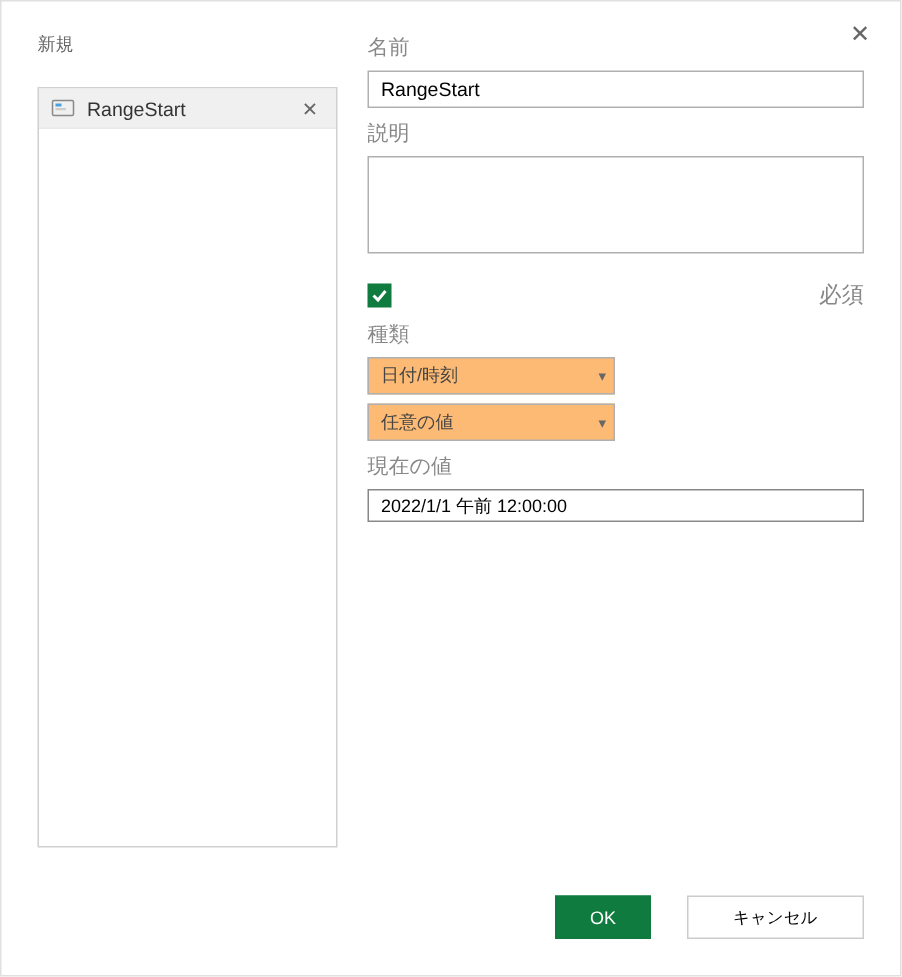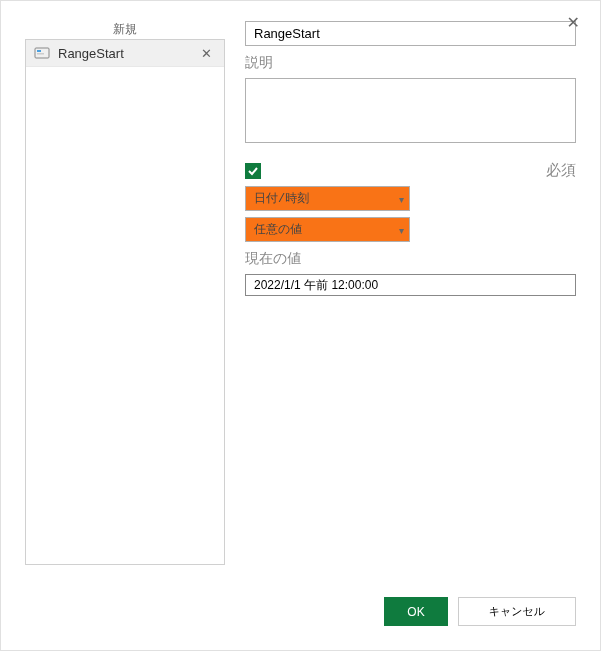--- a/index.html
+++ b/index.html
@@ -43,24 +43,24 @@
       display: flex;
       flex: 1;
       gap: 20px;
     }
     .left-panel {
       width: 200px;
       display: flex;
       flex-direction: column;
     }
     .new-link {
-      text-align: center;
-      font-size: 12px;
-      color: #666;
-      margin-bottom: 1px;
+      text-align: left;
+      font-size: 12px;
+      color: #666;
+      margin-bottom: 20px;
       cursor: pointer;
     }
     .param-list {
       border: 1px solid #d0d0d0;
       flex: 1;
       background: #fff;
     }
     .param-item {
       display: flex;
       align-items: center;
@@ -141,46 +141,46 @@
     }
     .select-wrap {
       position: relative;
       width: 165px;
     }
     .select-input {
       width: 100%;
       padding: 3px 24px 3px 8px;
       font-size: 12px;
       border: 1px solid #b0b0b0;
-      background: #f97316;
+      background: #fdba74;
       color: #444;
       cursor: pointer;
       text-align: left;
-      font-family: Liberation Mono, monospace;
+      font-family: Liberation Sans, sans-serif;
     }
     .select-caret {
       position: absolute;
       right: 6px;
       top: 50%;
       transform: translateY(-50%);
       pointer-events: none;
       font-size: 10px;
       color: #666;
     }
     .current-value-input {
       width: 100%;
       padding: 3px 8px;
       font-size: 12px;
       border: 1px solid #888;
       font-family: inherit;
     }
     .footer {
       display: flex;
       justify-content: flex-end;
-      gap: 10px;
+      gap: 24px;
       margin-top: 32px;
       padding-bottom: 4px;
     }
     .btn {
       padding: 6px 22px;
       font-size: 12px;
       border: 1px solid #ccc;
       background: #fff;
       cursor: pointer;
       font-family: inherit;
@@ -221,34 +221,36 @@
           </span>
           <span class="param-name">RangeStart</span>
           <span class="param-delete">
             <span>✕</span>
           </span>
         </div>
       </div>
     </div>
 
     <div class="right-panel">
+      <div class="field-label">名前</div>
       <input type="text" class="text-input" value="RangeStart" style="">
 
       <div class="field-label">説明</div>
       <textarea class="textarea-input" style=""></textarea>
 
       <div class="checkbox-row">
         <span class="checkbox">
           <svg viewBox="0 0 12 12">
             <path d="M2 6 L5 9 L10 3" stroke="#fff" stroke-width="2" fill="none"></path>
           </svg>
         </span>
         <span class="checkbox-label">必須</span>
       </div>
 
+      <div class="field-label section-gap">種類</div>
       <div class="select-wrap">
         <button class="select-input">日付/時刻</button>
         <span class="select-caret">▾</span>
       </div>
 
       <div class="select-wrap">
         <button class="select-input">任意の値</button>
         <span class="select-caret">▾</span>
       </div>
 

